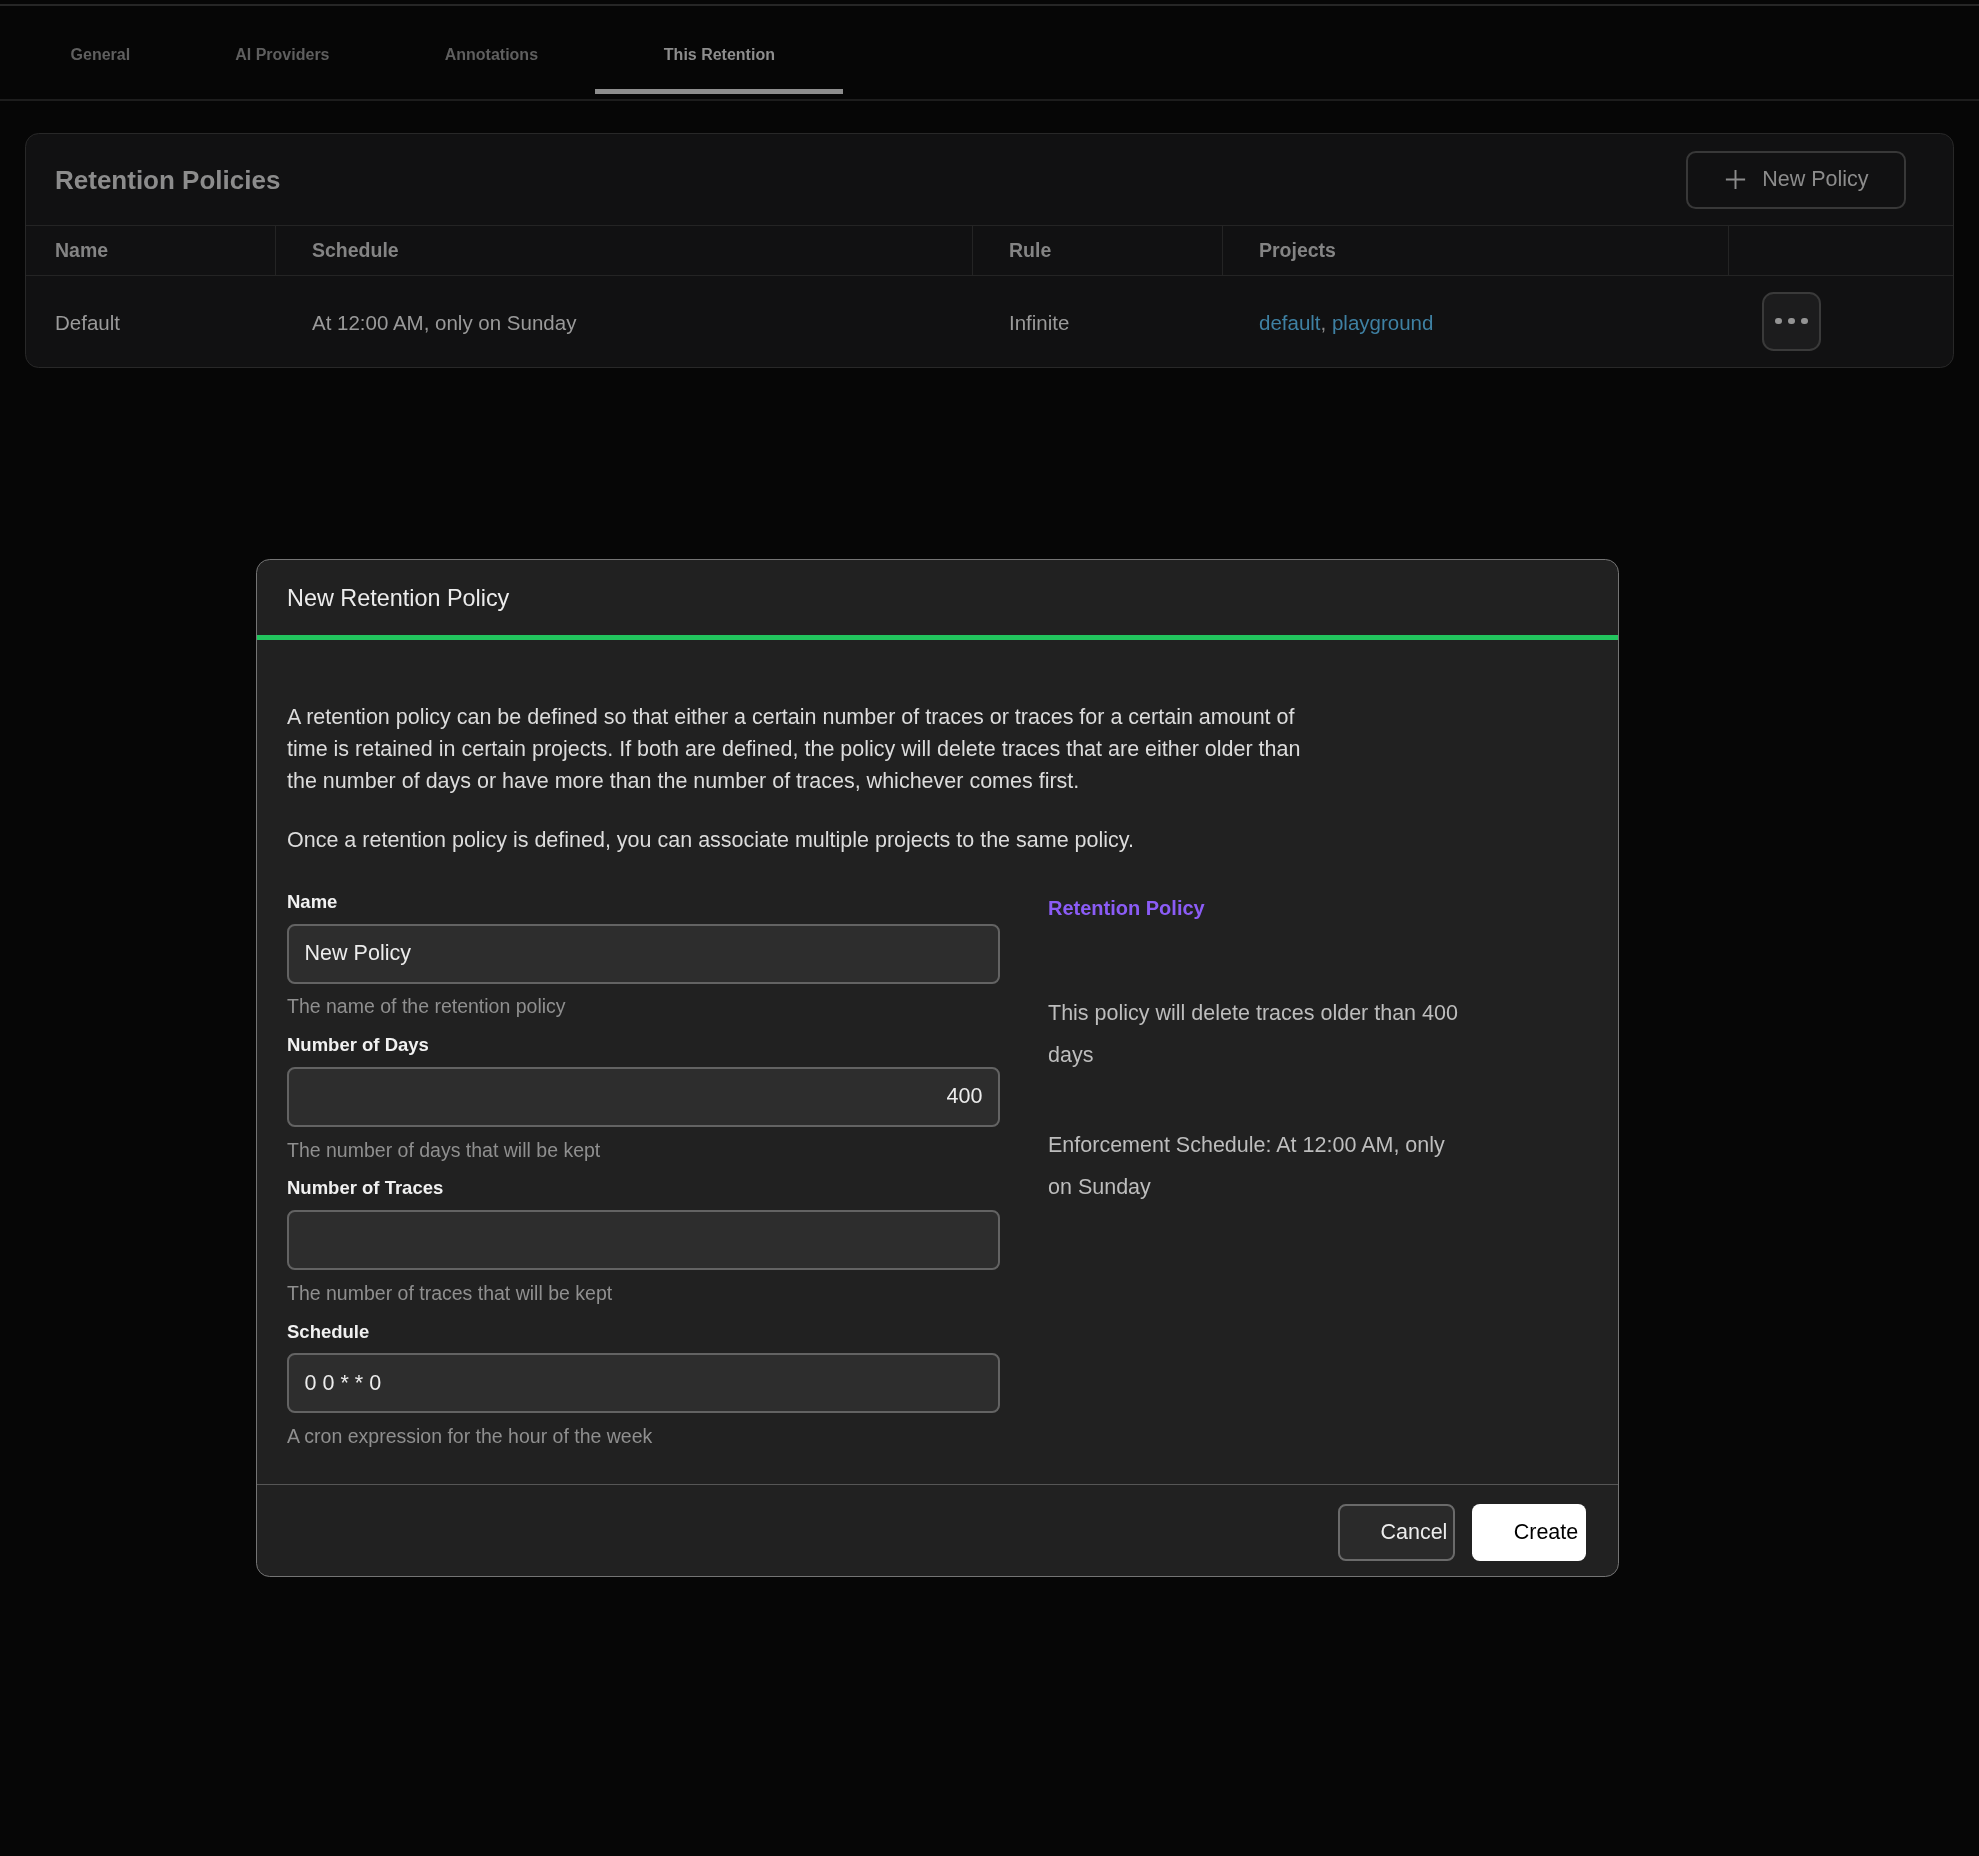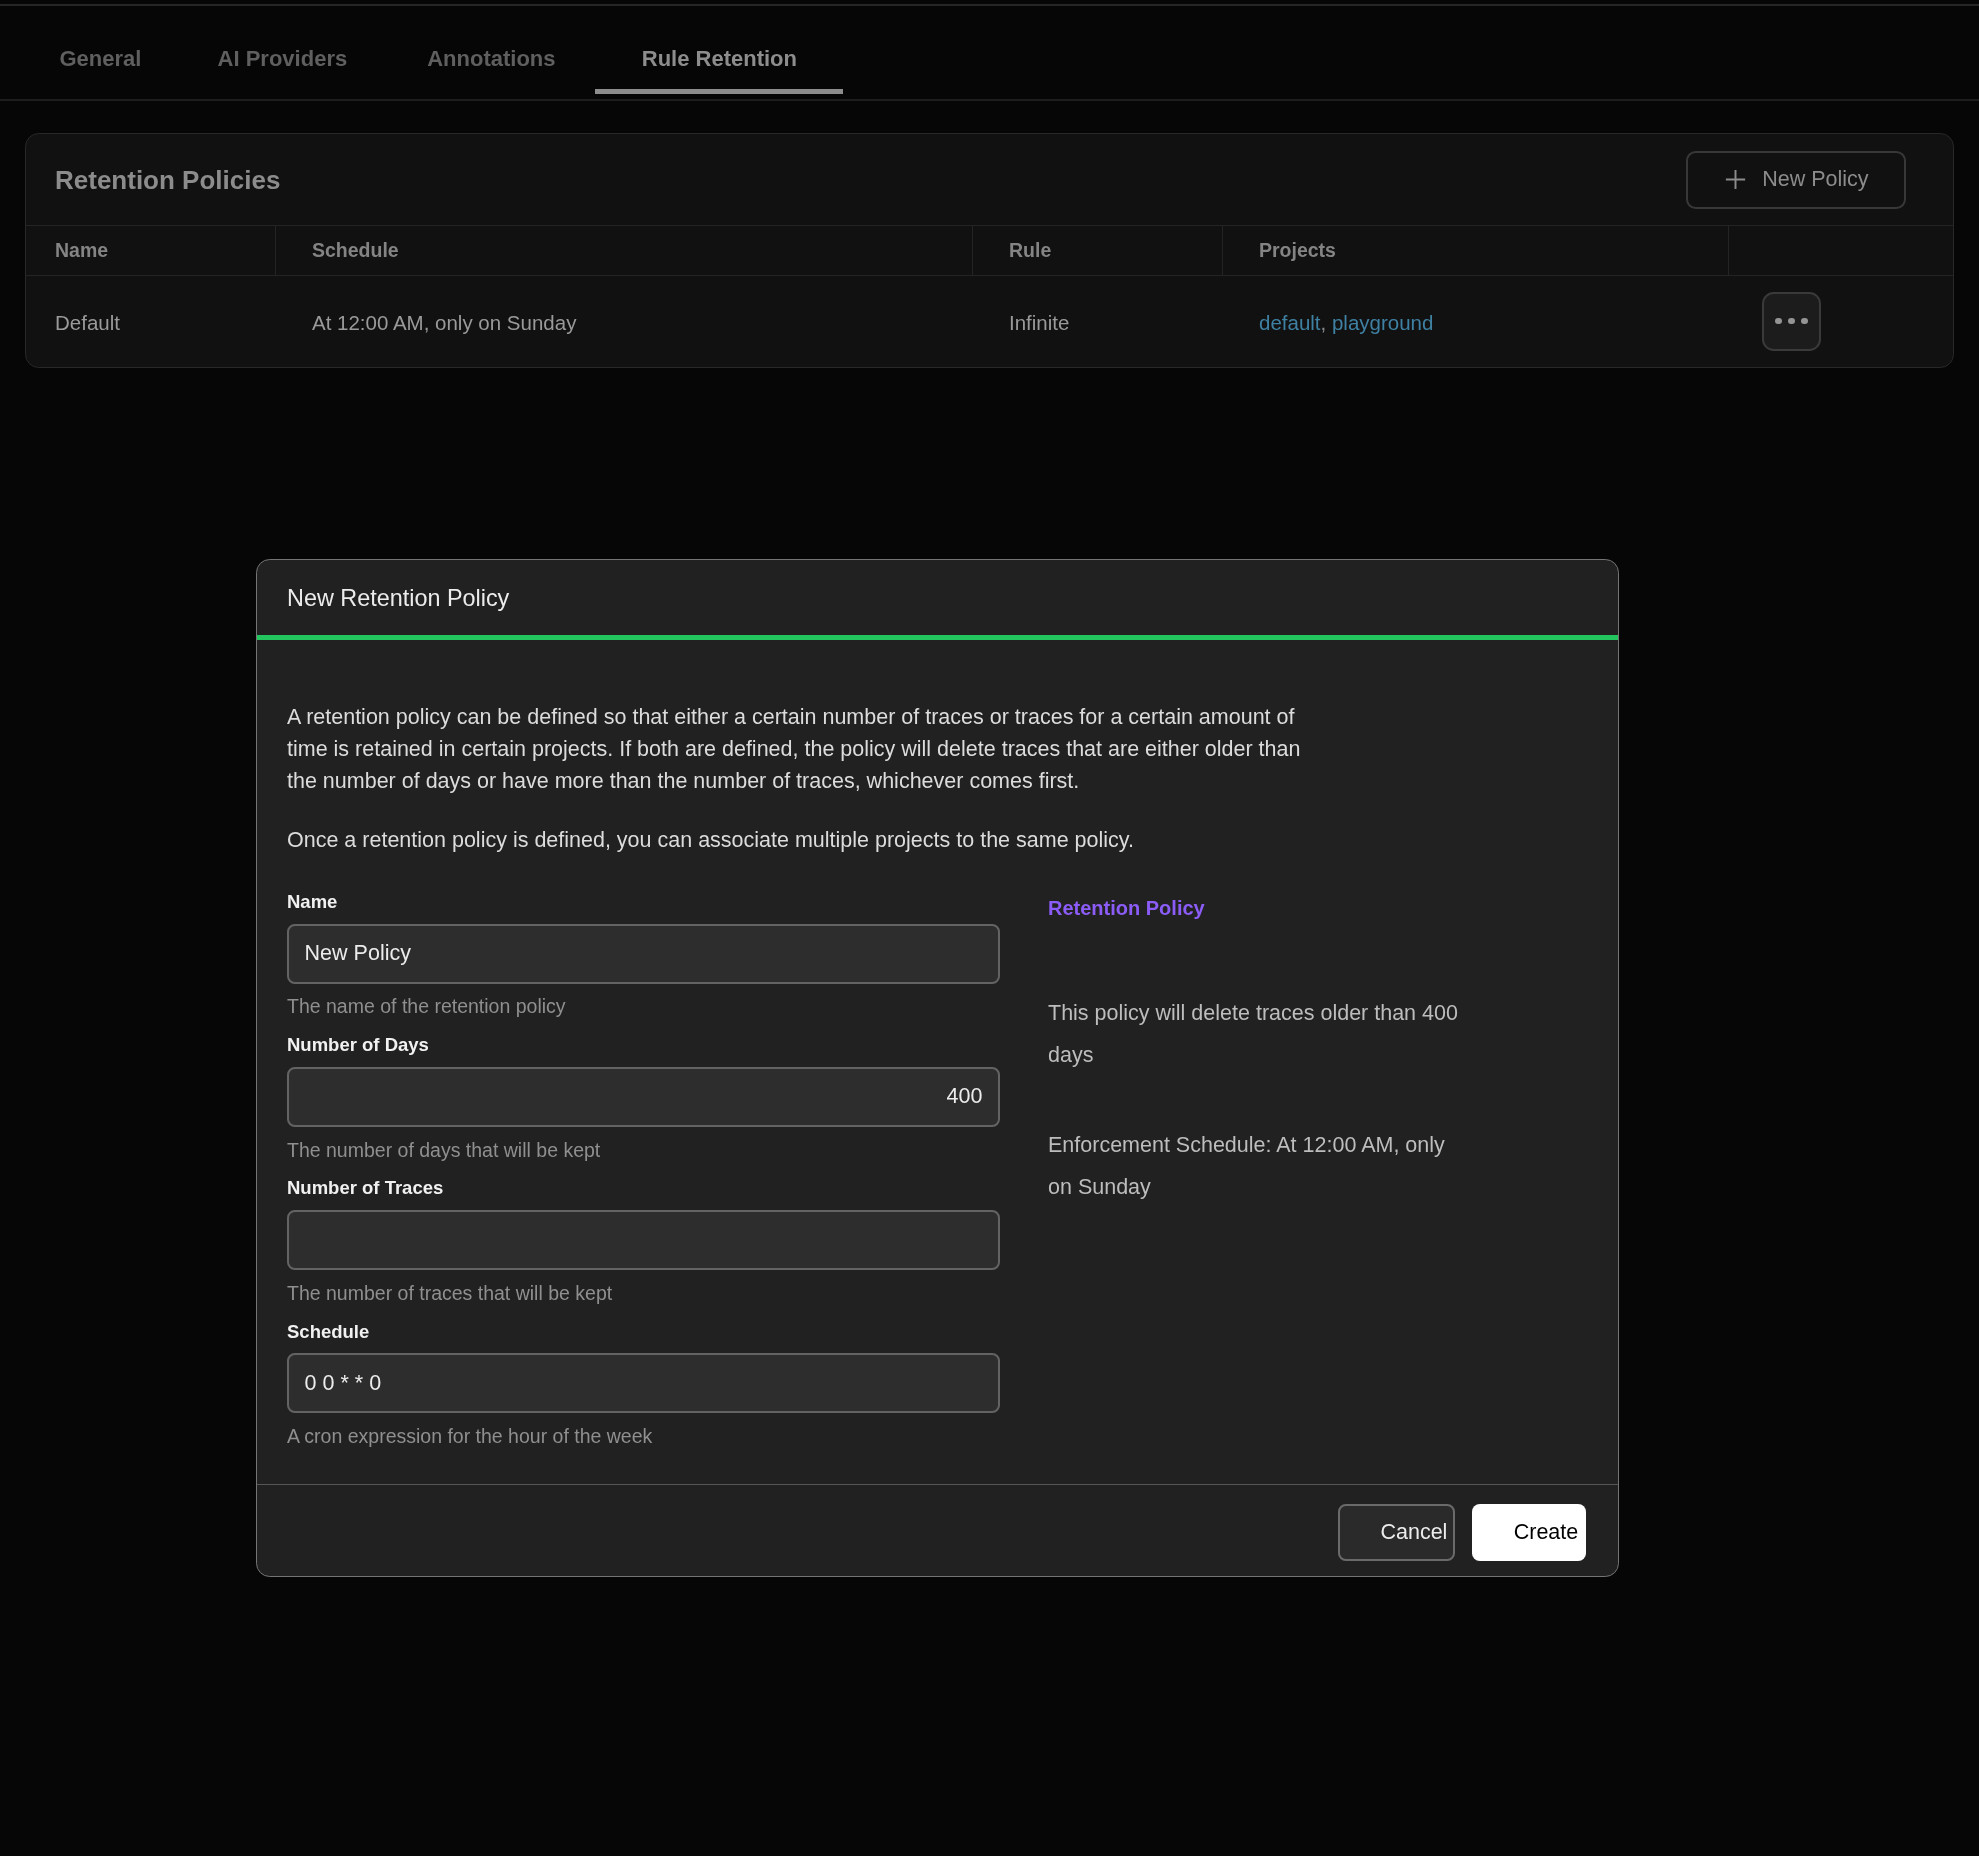--- a/index.html
+++ b/index.html
@@ -9,21 +9,21 @@
     background: #060606; overflow: hidden;
     font-family: "Liberation Sans", sans-serif;
   }
   
   .top-hairline { position: absolute; top: 3.9px; left: 0; right: 0; height: 2px; background: #262626; }
 
   
   .tabs { position: absolute; top: 29px; left: 23.4px; display: flex; }
   .tab {
     position: relative; height: 65px; padding-top: 16.6px; text-align: center;
-    font-size: 22px; font-weight: 600; color: #5f5f5f; cursor: pointer;
+    font-size: 16px; font-weight: 600; color: #5f5f5f; cursor: pointer;
   }
   .tab.active { color: #8d8d8d; }
   .tab.active::after {
     content: ""; position: absolute; left: 0; right: 0; bottom: 0; height: 4.9px;
     background: #8d8d8d;
   }
   .tabs-border { position: absolute; top: 99px; left: 0; right: 0; height: 2px; background: #1d1d1d; }
 
   
   .card {
@@ -128,21 +128,21 @@
 <body>
 
 <div class="screen">
 
   <div class="top-hairline"></div>
 
   <div class="tabs">
     <div class="tab" style="width:154px">General</div>
     <div class="tab" style="width:210px">AI Providers</div>
     <div class="tab" style="width:208px">Annotations</div>
-    <div class="tab active" style="width:248px">Rule Retention</div>
+    <div class="tab active" style="width:248px">This Retention</div>
   </div>
   <div class="tabs-border"></div>
 
   <div class="card">
     <div class="card-header">
       <div class="card-title">Retention Policies</div>
       <button class="new-policy-btn">
         <span class="plus-icon">
           <svg viewBox="0 0 26 26" width="25" height="25">
             <path d="M13 3 V23 M3 13 H23" stroke="#8c8c8c" stroke-width="2" fill="none"></path>

